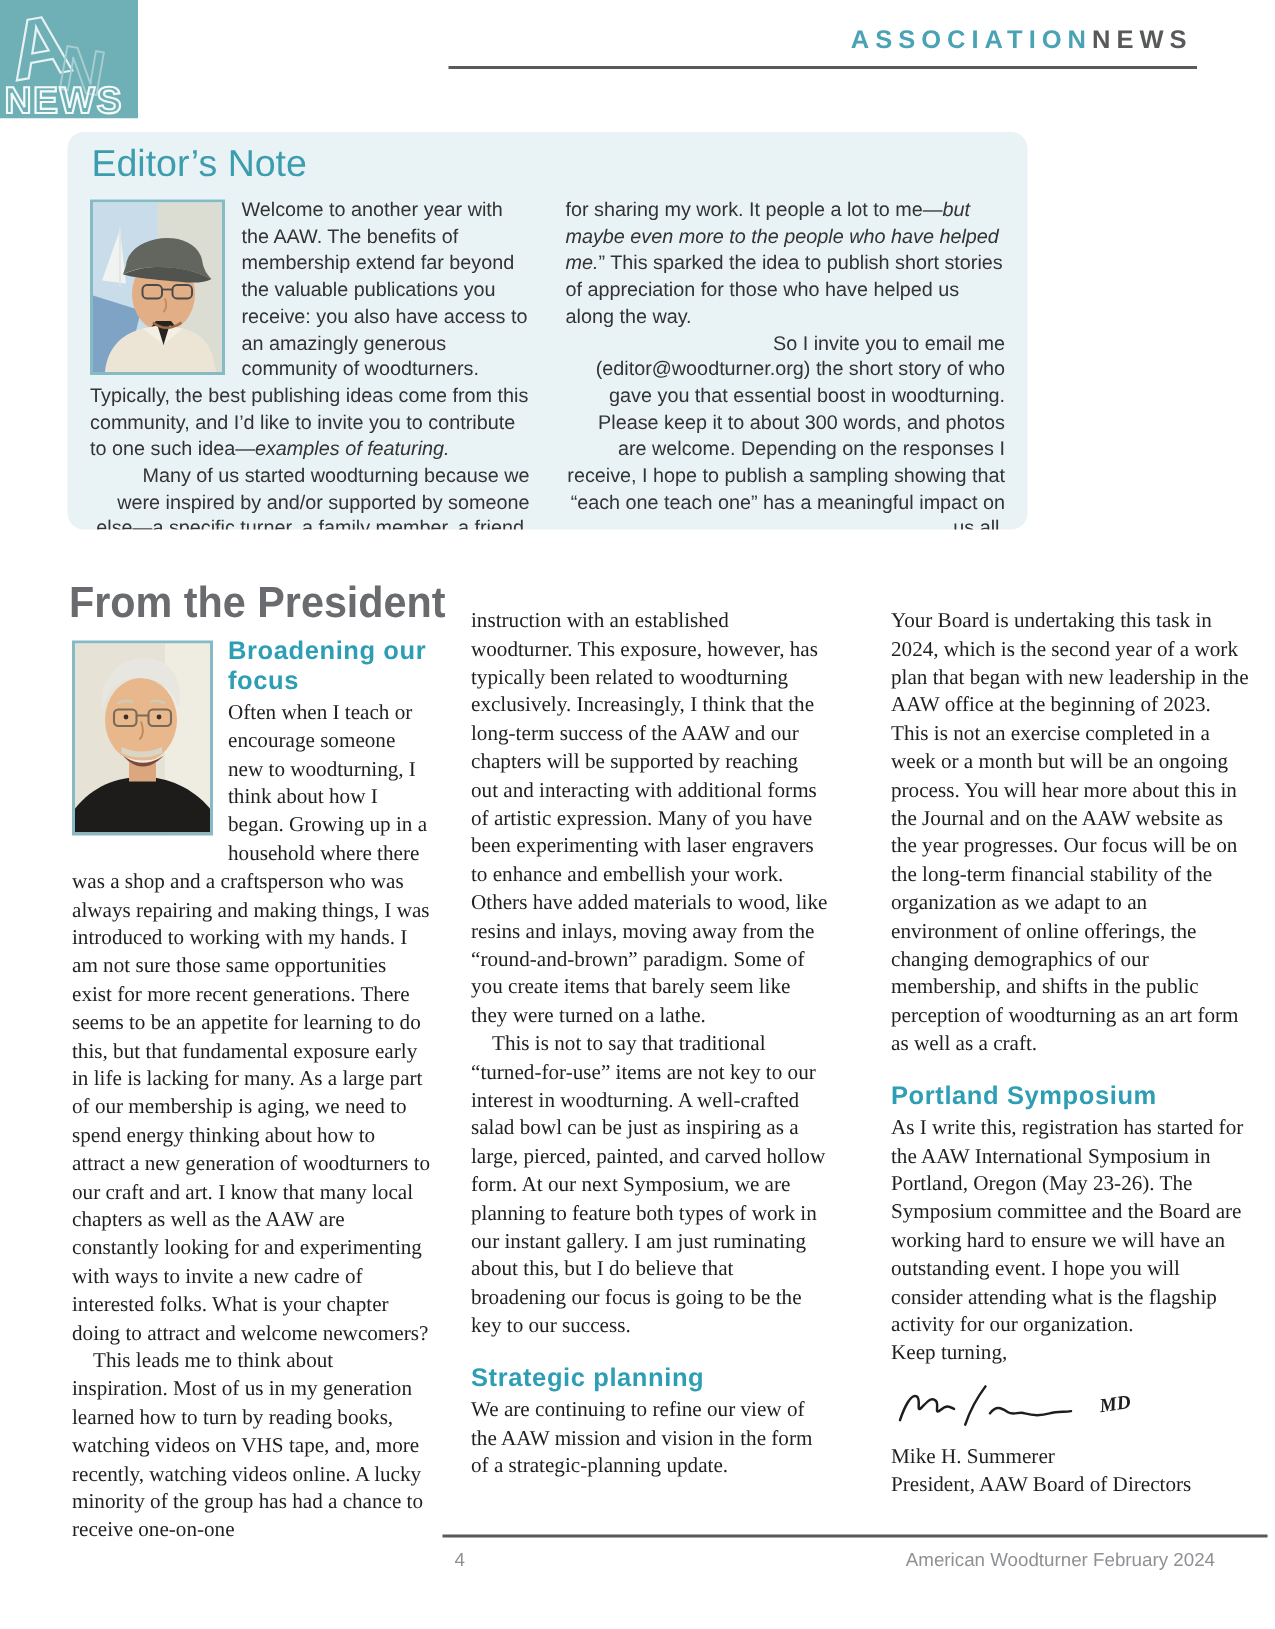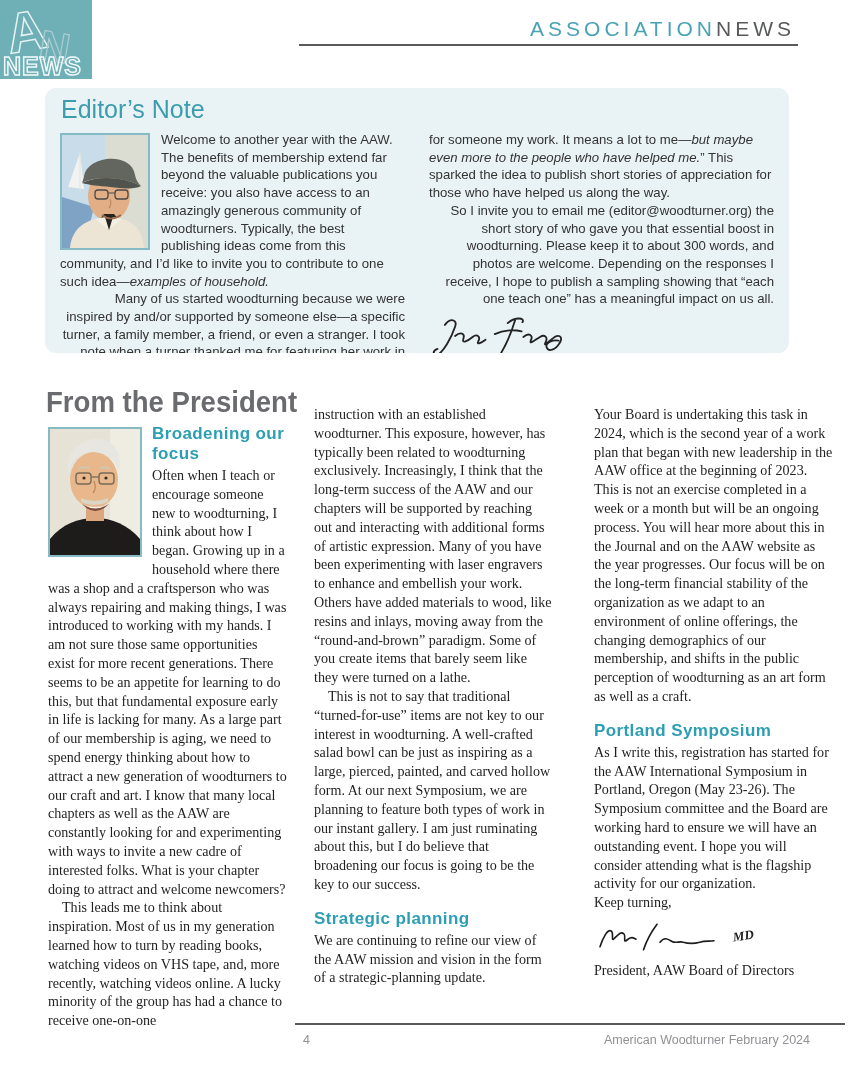--- a/index.html
+++ b/index.html
@@ -1,28 +1,28 @@
 <!DOCTYPE html>
 <html lang="en"><head>
 <meta charset="utf-8">
 <style>
   html,body{margin:0;padding:0;background:#fff;}
   .page{position:relative;width:850px;height:1086px;background:#fff;overflow:hidden;
         font-family:"Liberation Sans",sans-serif;color:#222;}
 
   
   .logo{position:absolute;left:0;top:0;width:92px;height:79px;}
-  .masthead{position:absolute;top:17px;right:55px;font-size:21px;font-weight:normal;
+  .masthead{position:absolute;top:17px;right:55px;font-size:17px;font-weight:bold;
             letter-spacing:4px;white-space:nowrap;margin-left:32px;}
   .masthead .teal{color:#4aa3b5;}
   .masthead .gray{color:#58595b;}
   .masthead-rule{position:absolute;left:299px;top:44px;width:499px;height:2px;background:#595a5c;}
 
   
-  .editor-box{position:absolute;left:45px;top:88px;width:744px;height:265px;
+  .editor-box{position:absolute;left:45px;top:88px;width:640px;height:265px;
               background:#e9f2f5;border-radius:11px;box-sizing:border-box;
               padding:7px 15px 0 15px;overflow:hidden;}
   .editor-box h2{margin:0 0 7px 1px;font-size:25px;font-weight:normal;color:#3c9dae;}
   .ed-cols{display:flex;gap:24px;}
   .ed-col{flex:1;font-size:13.2px;line-height:17.7px;color:#333;}
   .ed-col p{margin:0;}
   .ed-col p.ind{text-indent:13px;text-align:right;}
   .photo-frame{border:2px solid #86bac5;background:#fff;line-height:0;}
   .ed-photo{float:left;margin:2px 11px 3px 0;}
   .it, i{font-style:italic;}
@@ -90,27 +90,27 @@
             <path d="M22,42 C24,20 70,16 73,40 C74,45 76,48 79,51 C62,42 34,40 20,48 Z" fill="#63665f"></path>
             <path d="M20,48 C36,40 62,42 79,51 C72,55 60,53 48,52 C37,51 27,50 20,48 Z" fill="#51544e"></path>
             <rect x="33" y="55" width="13" height="9" rx="3" fill="none" stroke="#4a4a4a" stroke-width="1.3"></rect>
             <rect x="53" y="55" width="13" height="9" rx="3" fill="none" stroke="#4a4a4a" stroke-width="1.3"></rect>
             <line x1="46" y1="58" x2="53" y2="58" stroke="#4a4a4a" stroke-width="1.2"></line>
             <path d="M48,64 q2,6 -1,9" stroke="#c08a62" stroke-width="1.2" fill="none"></path>
             <path d="M40,80 Q49,87 59,80" stroke="#9c6a4c" stroke-width="1.6" fill="none"></path>
           </svg>
         </span>
         <div>
-            <p><span>Welcome to another year with the AAW. The benefits of membership extend far beyond the valuable publications you receive: you also have access to an amazingly generous community of woodturners. Typically, the best publishing ideas come from this community, and I’d like to invite you to contribute to one such idea—</span><i>examples of household.</i></p>
+            <p><span>Welcome to another year with the AAW. The benefits of membership extend far beyond the valuable publications you receive: you also have access to an amazingly generous community of woodturners. Typically, the best publishing ideas come from this community, and I’d like to invite you to contribute to one such idea—</span><i>examples of featuring.</i></p>
             <p class="ind"><span>Many of us started woodturning because we were inspired by and/or supported by someone else—a specific turner, a family member, a friend, or even a stranger. I took note when a turner thanked me for featuring her work in </span></p>
           </div>
       </div>
       <div class="ed-col">
         <div>
-            <p><span>for someone my work. It means a lot to me—</span><i>but maybe even more to the people who have helped me.</i><span>” This sparked the idea to publish short stories of appreciation for those who have helped us along the way.</span></p>
+            <p><span>for sharing my work. It people a lot to me—</span><i>but maybe even more to the people who have helped me.</i><span>” This sparked the idea to publish short stories of appreciation for those who have helped us along the way.</span></p>
             <p class="ind"><span>So I invite you to email me (editor@woodturner.org) the short story of who gave you that essential boost in woodturning. Please keep it to about 300 words, and photos are welcome. Depending on the responses I receive, I hope to publish a sampling showing that “each one teach one” has a meaningful impact on us all.</span></p>
           </div>
         <div class="ed-sig">
           <svg width="150" height="48" viewBox="0 0 160 52" aria-label="Joshua Friend">
             <g fill="none" stroke="#232323" stroke-width="2" stroke-linecap="round">
               <path d="M16,14 C22,6 30,8 27,16 C23,28 14,44 7,47 C3,48 2,42 8,40"></path>
               <path d="M27,26 C33,21 38,23 36,29 C34,35 41,31 46,27 C51,23 55,27 52,32 C50,36 56,33 60,30"></path>
               <path d="M84,12 C92,5 103,6 100,11 M92,9 C88,22 82,36 77,44 M70,24 C80,19 92,19 99,21"></path>
               <path d="M101,27 C107,22 112,25 109,31 C107,36 114,30 119,27 C124,24 128,27 125,33 C122,39 130,30 135,27 C141,24 144,28 140,34 C136,41 128,44 126,38 C125,33 133,30 139,31"></path>
             </g>
@@ -174,20 +174,21 @@
     <p class="closing">Keep turning,</p>
     <div class="sig-row">
       <svg width="135" height="34" viewBox="0 0 180 42" aria-label="Mike H. Summerer">
         <g fill="none" stroke="#1d1d1d" stroke-width="2.2" stroke-linecap="round">
           <path d="M8,34 C12,22 18,10 23,13 C27,16 22,28 27,23 C33,17 36,13 40,17 C43,20 38,30 44,25 C50,20 52,22 56,24"></path>
           <path d="M66,38 C70,26 78,12 84,4"></path>
           <path d="M88,28 C94,20 99,24 104,27 C109,30 114,26 119,28 C126,30 134,30 141,28 C148,26 154,27 160,26"></path>
         </g>
       </svg><span class="sig-md">MD</span>
     </div>
+    <div>Mike H. Summerer</div>
     <div>President, AAW Board of Directors</div>
   </div>
 
   <div class="footer-rule"></div>
   <div class="footer-page">4</div>
   <div class="footer-journal">American Woodturner February 2024</div>
 
 </div>
 
 </body></html>

